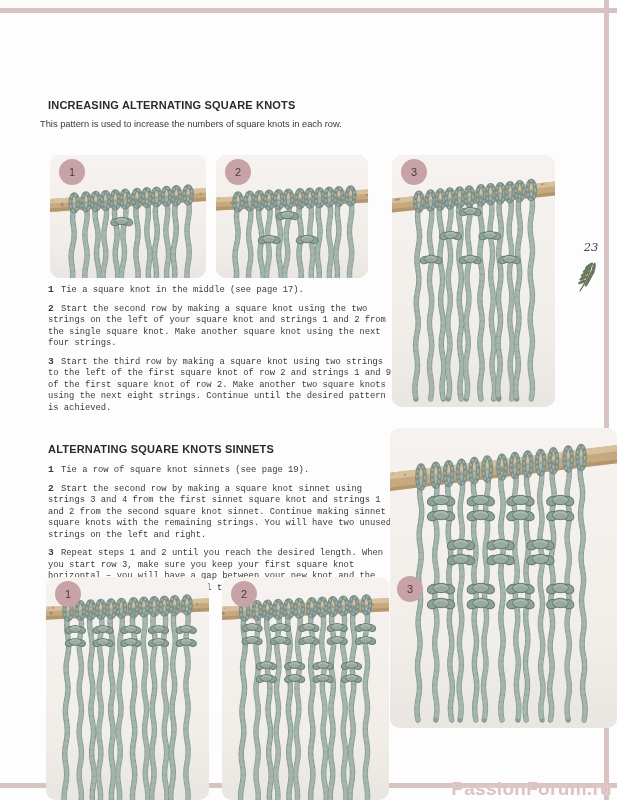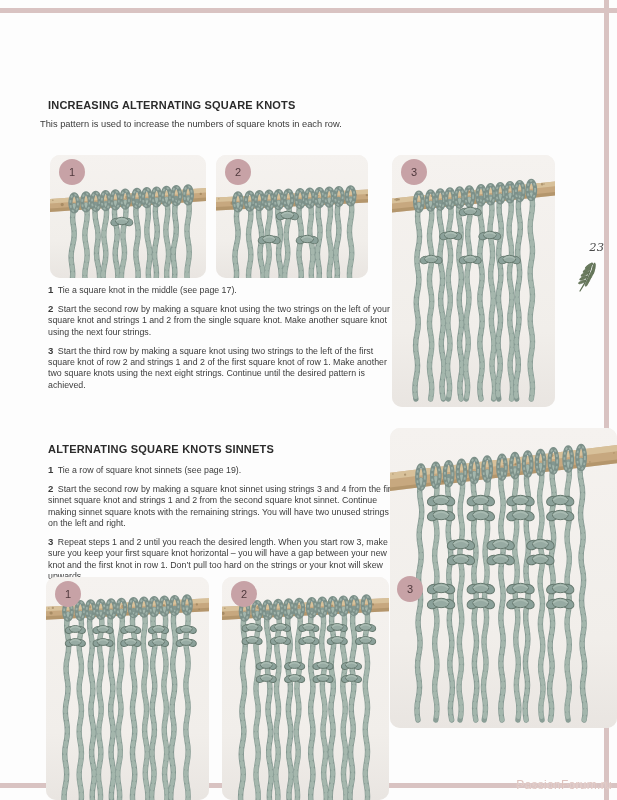--- a/index.html
+++ b/index.html
@@ -6,36 +6,36 @@
   .page{position:relative;width:617px;height:800px;background:#fdfdfd;overflow:hidden;
         font-family:"Liberation Sans",sans-serif;}
   .frame{position:absolute;background:var(--frame-pink,#d9c3c2);z-index:1;}
   .frame.top{left:0;top:8px;width:617px;height:5px;}
   .frame.right{left:604px;top:0;width:5px;height:800px;}
   .frame.bottom{left:0;top:783px;width:617px;height:5px;}
 
   h2.title{position:absolute;margin:0;font-size:11px;font-weight:bold;letter-spacing:.2px;
            color:var(--title-text,#2b2b2b);z-index:2;white-space:nowrap;}
   .intro{position:absolute;margin:0;font-size:9.3px;color:var(--body-text,#3b3b3b);z-index:2;}
-  .steps{position:absolute;width:350px;color:var(--body-text,#3b3b3b);z-index:2;}
+  .steps{position:absolute;width:350px;color:var(--body-text,#3b3b3b);z-index:2;font-family:Liberation Mono, monospace;}
   .step{margin:0 0 6.5px 0;font-size:8.8px;line-height:11.4px;}
   .step .n{font-weight:bold;font-size:9.6px;margin-right:2px;}
 
   .photo{position:absolute;border-radius:10px;overflow:hidden;z-index:2;margin:0;
          background:var(--photo-bg,#f2efec);}
   .photo svg{display:block;}
   .badge{position:absolute;left:9px;top:4px;width:26px;height:26px;border-radius:50%;
          background:var(--badge-bg,#c7a2a6);color:var(--badge-text,#50393d);
          font-size:11px;line-height:26px;text-align:center;z-index:3;}
 
-  .pagenum{position:absolute;left:578px;top:240px;width:26px;text-align:right;
+  .pagenum{position:absolute;left:578px;top:240px;width:26px;text-align:center;
            font-family:"DejaVu Serif",serif;font-style:italic;font-size:11.5px;
            color:var(--page-number-text,#4a4a4a);z-index:2;}
   .leaf{position:absolute;left:575px;top:258px;z-index:2;}
-  .watermark{position:absolute;right:5px;top:778px;font-size:12px;font-weight:normal;
+  .watermark{position:absolute;right:5px;top:778px;font-size:19px;font-weight:bold;
              letter-spacing:.3px;color:var(--watermark-pink,#ddc2bd);z-index:4;
              text-shadow:0 0 1px rgba(255,255,255,.75);}
 </style>
 </head>
 <body>
 
 <div class="page">
 
   <div class="frame top"></div>
   <div class="frame right"></div>
@@ -351,21 +351,21 @@
     <p class="step">
       <span class="n">1</span>
       <span class="t">Tie a square knot in the middle (see page 17).</span>
     </p>
     <p class="step">
       <span class="n">2</span>
       <span class="t">Start the second row by making a square knot using the two strings on the left of your square knot and strings 1 and 2 from the single square knot. Make another square knot using the next four strings.</span>
     </p>
     <p class="step">
       <span class="n">3</span>
-      <span class="t">Start the third row by making a square knot using two strings to the left of the first square knot of row 2 and strings 1 and 2 of the first square knot of row 1. Make another two square knots using the next eight strings. Continue until the desired pattern is achieved.</span>
+      <span class="t">Start the third row by making a square knot using two strings to the left of the first square knot of row 2 and strings 1 and 9 of the first square knot of row 2. Make another two square knots using the next eight strings. Continue until the desired pattern is achieved.</span>
     </p>
   </div>
 
   <div class="pagenum">23</div>
 
   <svg class="leaf" width="28" height="36" viewBox="0 0 28 36">
     <g stroke="#5e6f54" fill="#6a7b5e" stroke-width="0.6" stroke-linecap="round">
       <path d="M5 33 C 9 27 14 18 17 5" fill="none" stroke-width="1.2"></path>
       <ellipse cx="14" cy="8" rx="4.5" ry="1.4" transform="rotate(-35 14 8)"></ellipse>
       <ellipse cx="19" cy="9" rx="4" ry="1.3" transform="rotate(-80 19 9)"></ellipse>

